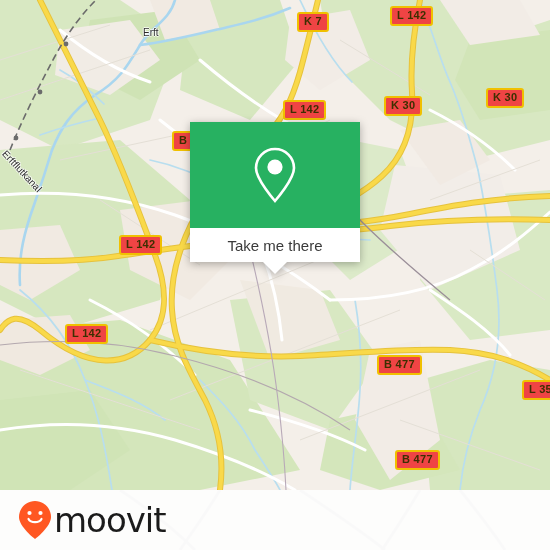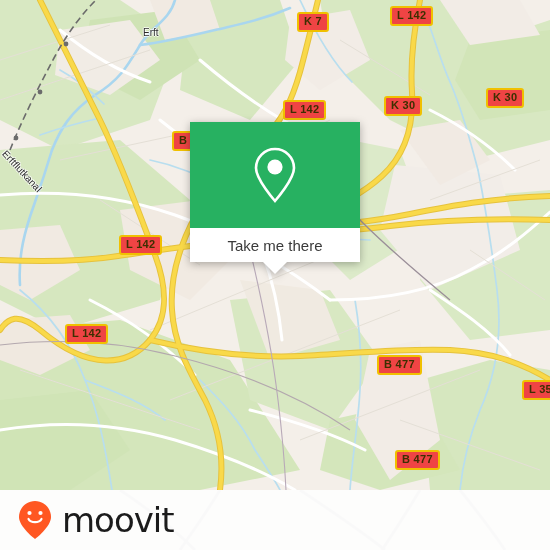--- a/index.html
+++ b/index.html
@@ -128,21 +128,21 @@
   #footer-title {
     font-size: 15.5px;
     line-height: 21px;
     color: #3c3c3c;
     max-width: 380px;
     font-family: "Liberation Sans", sans-serif;
   }
   #brand {
     display: flex;
     align-items: center;
-    gap: 10px;
+    gap: 2px;
   }
   #brand-word {
     font-size: 34px;
     letter-spacing: -1px;
     color: #1b1b1b;
     font-family: "DejaVu Sans", sans-serif;
     font-weight: normal;
   }
 </style>
 </head>

